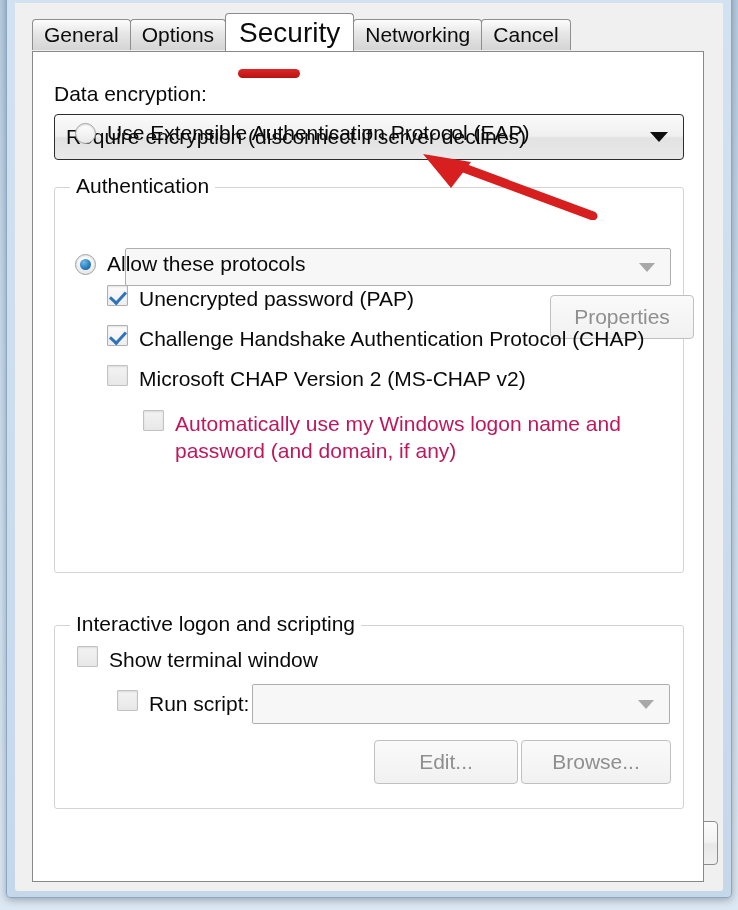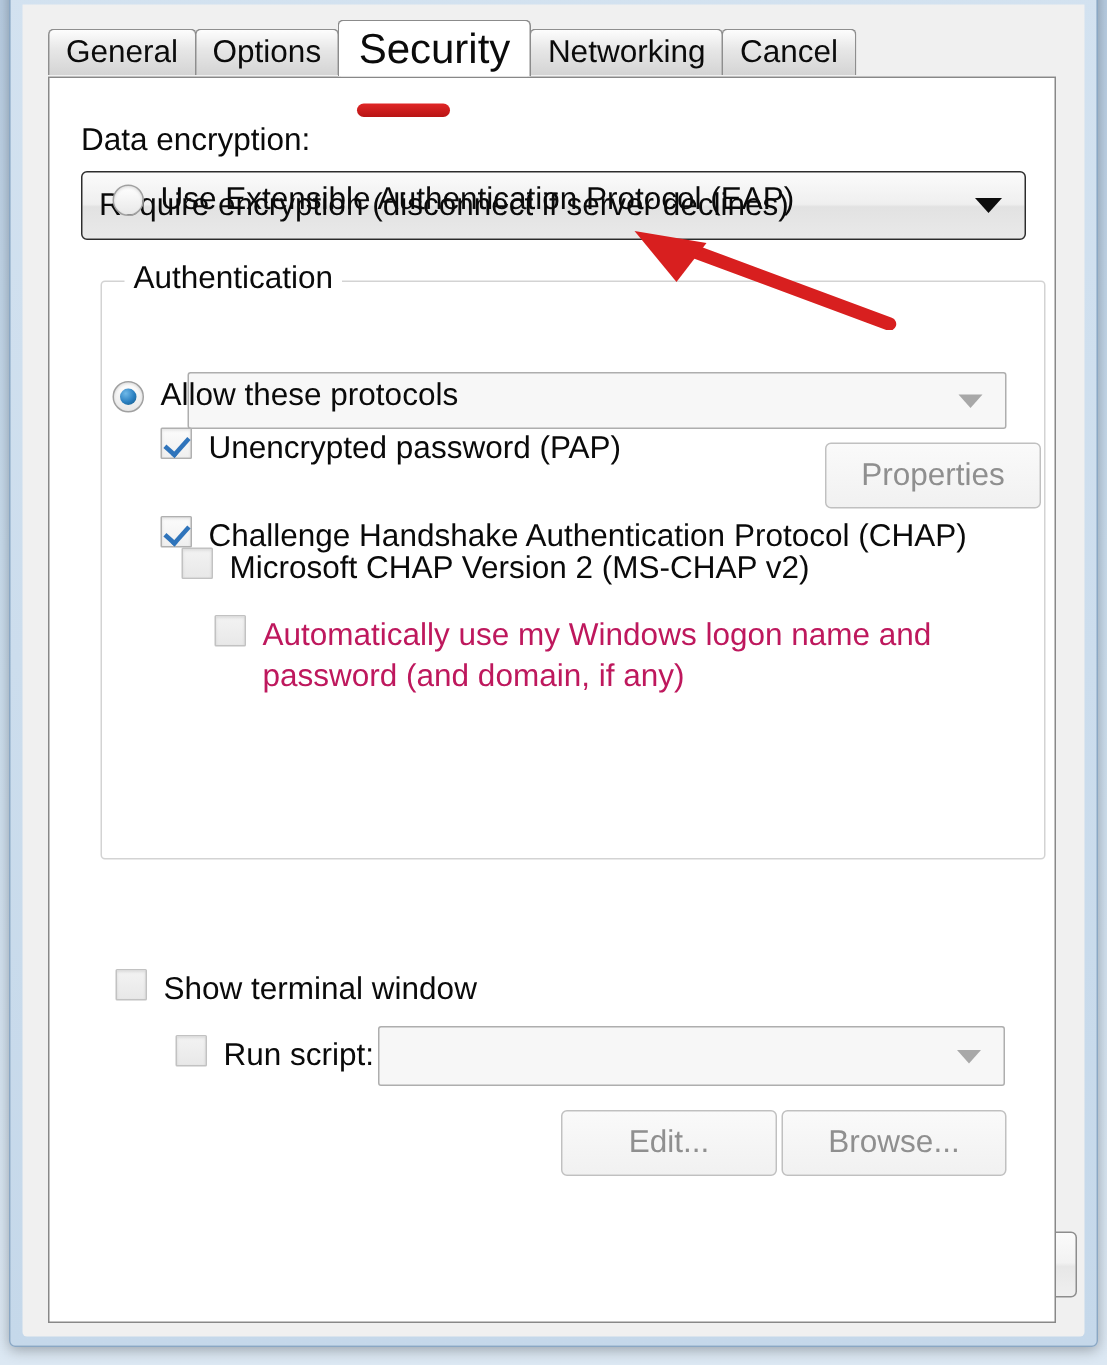--- a/index.html
+++ b/index.html
@@ -307,21 +307,21 @@
 
     <div class="tabpage">
 
       <div class="label-static" style="position:absolute; left:21px; top:30px;">Data encryption:</div>
 
       <div class="combo" style="left:21px; top:62px; width:630px; height:46px;">
         <span>Require encryption (disconnect if server declines)</span>
         <span class="arrow"></span>
       </div>
 
-      <div class="group" style="left:34px; top:135px; width:630px; height:386px;">
+      <div class="group" style="left:21px; top:135px; width:630px; height:386px;">
         <div class="group-title">Authentication</div>
       </div>
 
       <div class="radio-row" style="left:42px; top:69px;">
         <span class="radio"></span>
         <span class="radio-label">Use Extensible Authentication Protocol (EAP)</span>
       </div>
 
       <div class="combo disabled empty-disabled" style="left:92px; top:196px; width:546px; height:38px;">
         <span></span>
@@ -335,35 +335,38 @@
       <div class="radio-row" style="left:42px; top:200px;">
         <span class="radio checked"></span>
         <span class="radio-label">Allow these protocols</span>
       </div>
 
       <div class="cb-row" style="left:74px; top:233px;">
         <span class="checkbox checked"></span>
         <span class="cb-label">Unencrypted password (PAP)</span>
       </div>
 
-      <div class="cb-row" style="left:74px; top:273px;margin-top:19px;">
+      <div class="cb-row" style="left:74px; top:273px;">
         <span class="checkbox checked"></span>
         <span class="cb-label">Challenge Handshake Authentication Protocol (CHAP)</span>
       </div>
 
-      <div class="cb-row" style="left:88px; top:313px;">
+      <div class="cb-row" style="left:74px; top:313px;">
         <span class="checkbox grey"></span>
         <span class="cb-label">Microsoft CHAP Version 2 (MS-CHAP v2)</span>
       </div>
 
       <div class="cb-row" style="left:110px; top:358px; width:480px;">
         <span class="checkbox grey"></span>
         <span class="cb-label dim" style="max-width:450px;">Automatically use my Windows logon name and password (and domain, if any)</span>
       </div>
 
+      <div class="group" style="left:21px; top:573px; width:630px; height:184px;">
+        <div class="group-title">Interactive logon and scripting</div>
+      </div>
 
       <div class="cb-row" style="left:44px; top:594px;">
         <span class="checkbox grey"></span>
         <span class="cb-label">Show terminal window</span>
       </div>
 
       <div class="cb-row" style="left:44px; top:638px;padding-left:40px;">
         <span class="checkbox grey"></span>
         <span class="cb-label">Run script:</span>
       </div>

